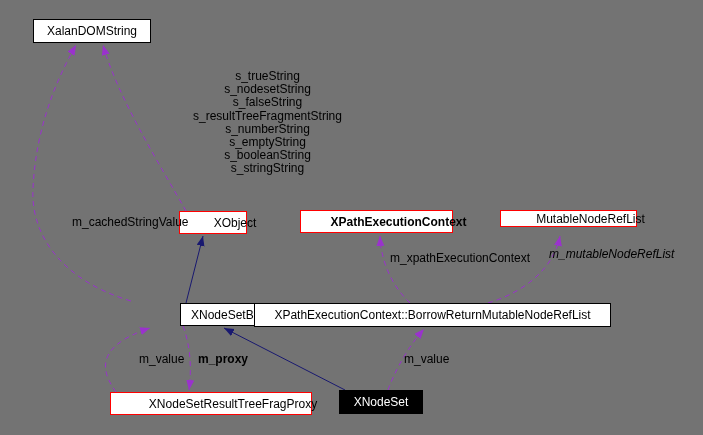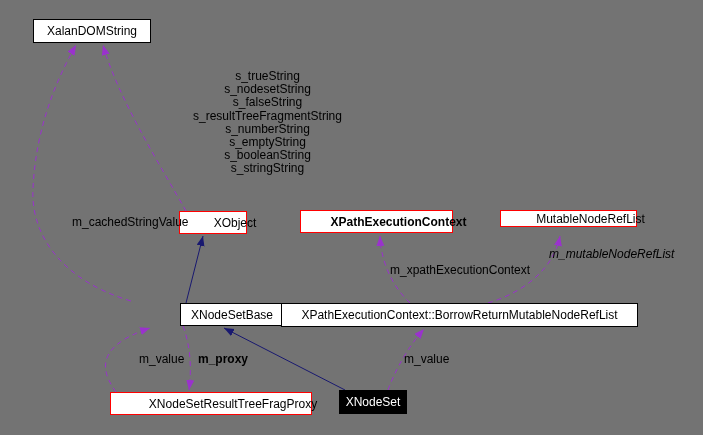--- a/index.html
+++ b/index.html
@@ -92,42 +92,42 @@
   <div class="node" style="left:33px; top:19px; width:118px; height:24px;">XalanDOMString</div>
 
   <div class="node red" style="left:179px; top:211px; width:68px; height:23px;">XObject</div>
 
   <div class="node red" style="left:300px; top:210px; width:153px; height:23px;font-weight:bold;">XPathExecutionContext</div>
 
   <div class="node red" style="left:500px; top:210px; width:137px; height:17px;">MutableNodeRefList</div>
 
   <div class="node" style="left:132px; top:303px; width:104px; height:23px;margin-left:48px;">XNodeSetBase</div>
 
-  <div class="node" style="left:254px; top:303px; width:357px; height:24px;margin-left:27px;">XPathExecutionContext::BorrowReturnMutableNodeRefList</div>
+  <div class="node" style="left:254px; top:303px; width:357px; height:24px;">XPathExecutionContext::BorrowReturnMutableNodeRefList</div>
 
   <div class="node red" style="left:110px; top:392px; width:202px; height:23px;">XNodeSetResultTreeFragProxy</div>
 
-  <div class="node current" style="left:339px; top:390px; width:68px; height:24px;">XNodeSet</div>
+  <div class="node current" style="left:339px; top:390px; width:84px; height:24px;">XNodeSet</div>
 
   <div class="static-list">
     <div>s_trueString</div>
     <div>s_nodesetString</div>
     <div>s_falseString</div>
     <div>s_resultTreeFragmentString</div>
     <div>s_numberString</div>
     <div>s_emptyString</div>
     <div>s_booleanString</div>
     <div>s_stringString</div>
   </div>
 
   <div class="edge-label" style="left:38px; top:216px;margin-left:34px;">m_cachedStringValue</div>
 
   <div class="edge-label" style="left:139px; top:353px;">m_value</div>
 
   <div class="edge-label" style="left:198px; top:353px;font-weight:bold;">m_proxy</div>
 
   <div class="edge-label" style="left:404px; top:353px;">m_value</div>
 
-  <div class="edge-label" style="left:390px; top:264px;">m_xpathExecutionContext</div>
+  <div class="edge-label" style="left:390px; top:252px;">m_xpathExecutionContext</div>
 
   <div class="edge-label" style="left:549px; top:248px;font-style:italic;">m_mutableNodeRefList</div>
 
 </div>
 
 </body></html>

